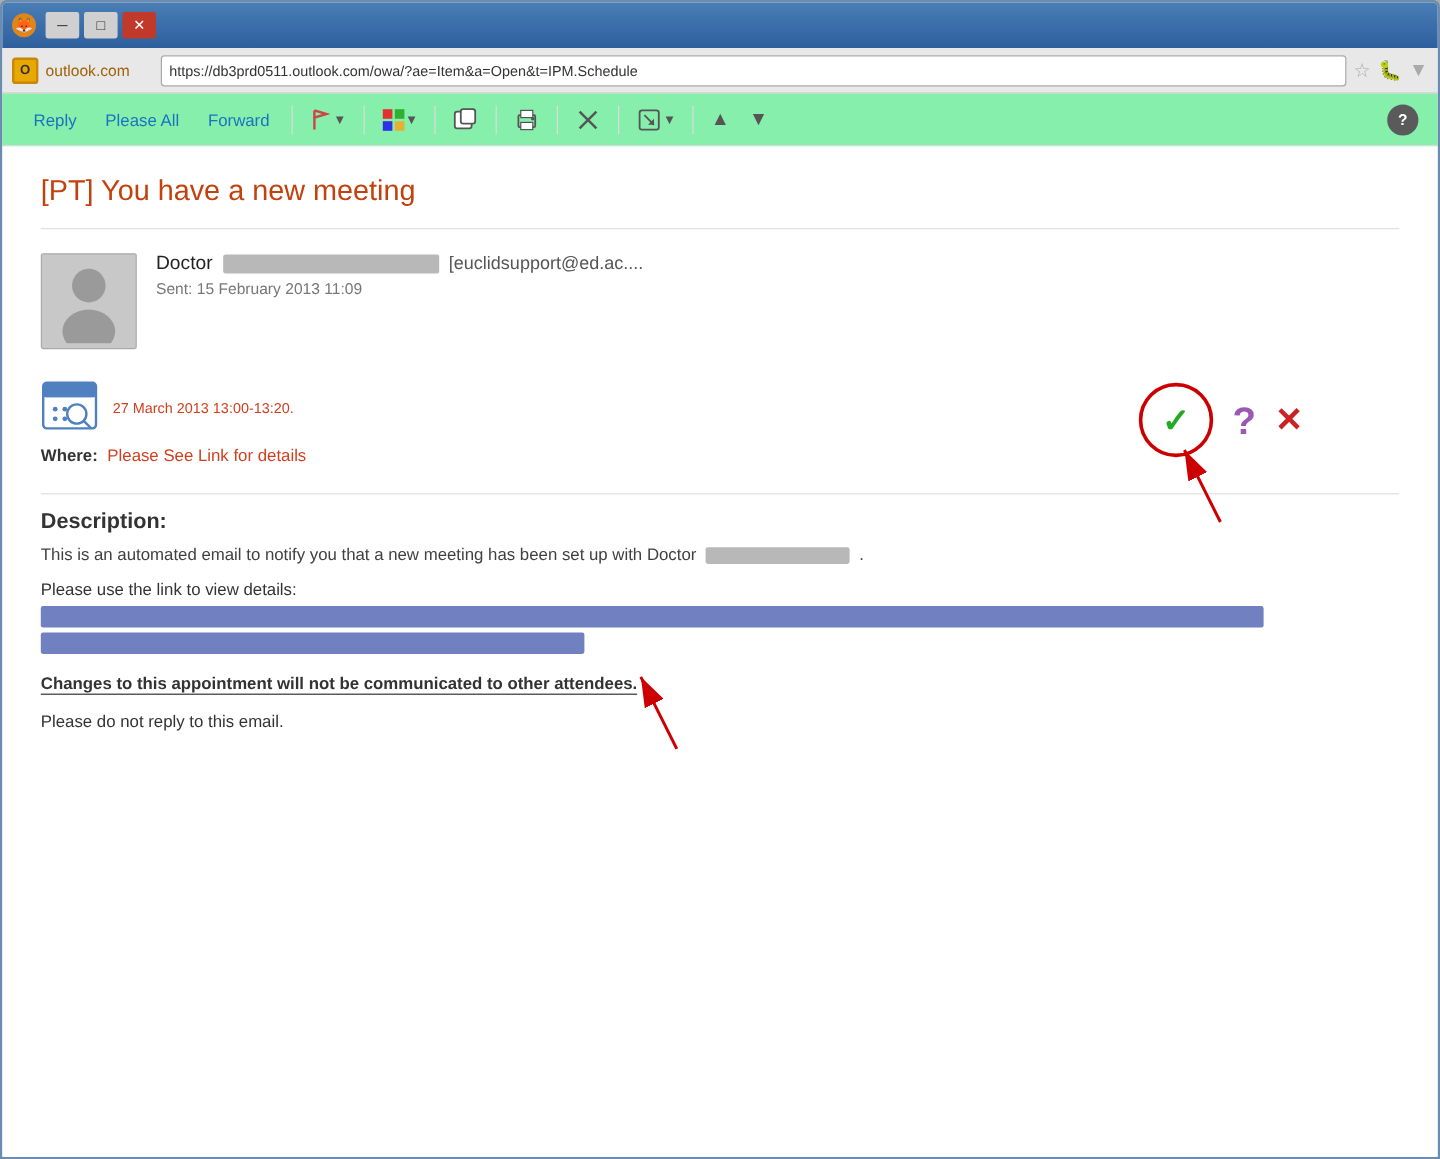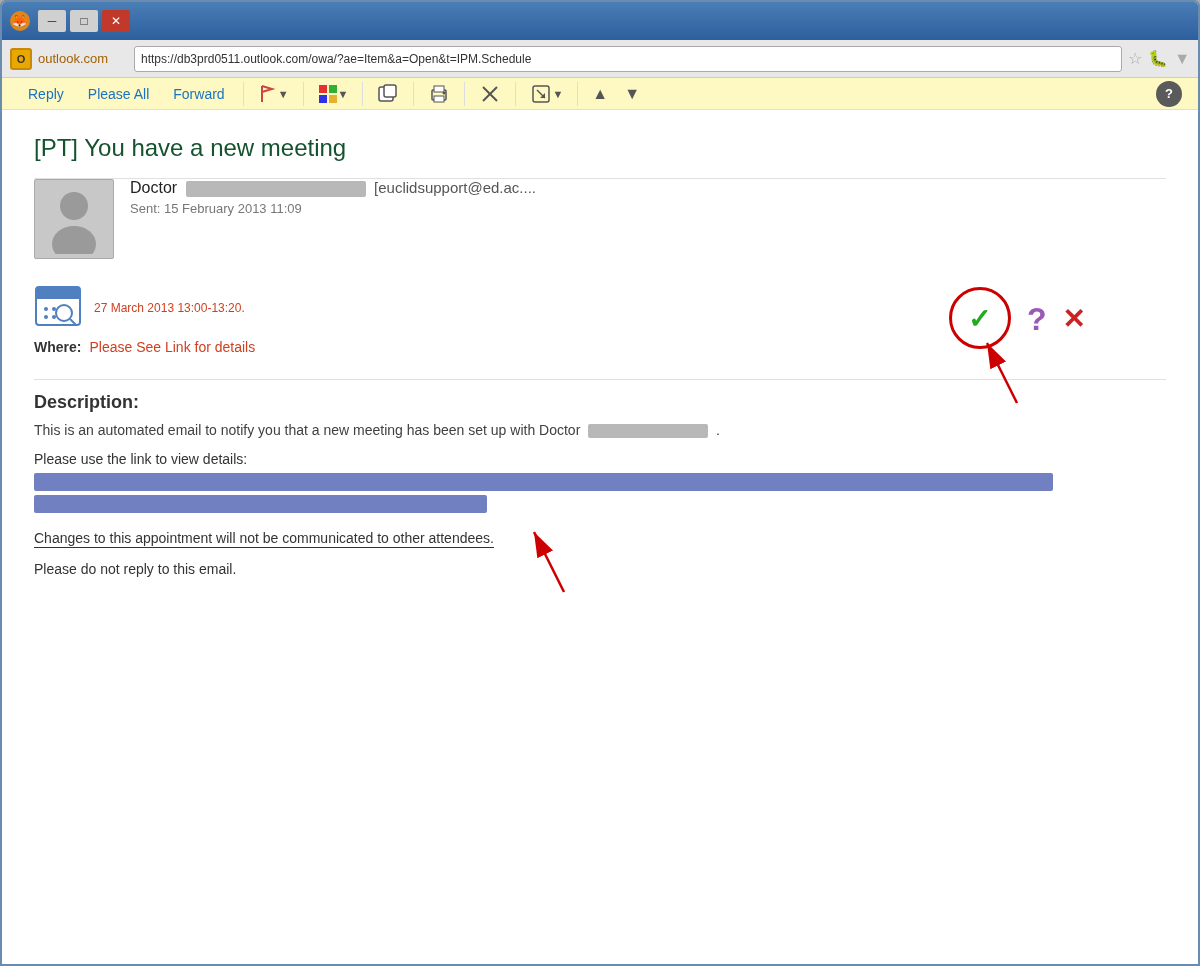--- a/index.html
+++ b/index.html
@@ -128,22 +128,22 @@
       cursor: pointer;
     }
 
     .addr-arrow {
       font-size: 16px;
       color: #aaa;
     }
 
     
     .toolbar {
-      background: #fef9c3;
-      height: 32px;
+      background: #86efac;
+      height: 44px;
       display: flex;
       align-items: center;
       padding: 0 16px;
       gap: 4px;
       border-bottom: 1px solid #ddd;
     }
 
     .toolbar-btn {
       background: none;
       border: none;
@@ -200,22 +200,23 @@
       overflow-y: auto;
       padding: 0;
     }
 
     .email-content {
       padding: 24px 32px;
     }
 
     .email-subject {
       font-size: 24px;
-      color: #14532d;
+      color: #c2410c;
       font-weight: normal;
+      margin-bottom: 20px;
       border-bottom: 1px solid #e0e0e0;
       padding-bottom: 16px;
     }
 
     .sender-row {
       display: flex;
       align-items: flex-start;
       gap: 16px;
       margin-bottom: 24px;
     }
@@ -552,21 +553,21 @@
             .
           </p>
 
           <p class="link-label" style="margin-top:10px;">Please use the link to view details:</p>
 
           <div>
             <div class="blurred-link"></div>
             <div class="blurred-link" style="width:40%;"></div>
           </div>
 
-          <div style="position:relative;margin-top:16px;">
+          <div style="position:relative;margin-top:16px;font-weight:bold;">
             <p style="font-size:14px;color:#333;display:inline;border-bottom:1.5px solid #333;padding-bottom:1px;">Changes to this appointment will not be communicated to other attendees.</p>
 
             
             <svg style="position:absolute;bottom:-55px;left:480px;pointer-events:none;overflow:visible;" width="100" height="80">
               <defs>
                 <marker id="arrowhead2" markerWidth="10" markerHeight="7" refX="10" refY="3.5" orient="auto">
                   <polygon points="0 0, 10 3.5, 0 7" fill="#cc0000"></polygon>
                 </marker>
               </defs>
               <line x1="50" y1="70" x2="20" y2="10" stroke="#cc0000" stroke-width="2.5" marker-end="url(#arrowhead2)"></line>

